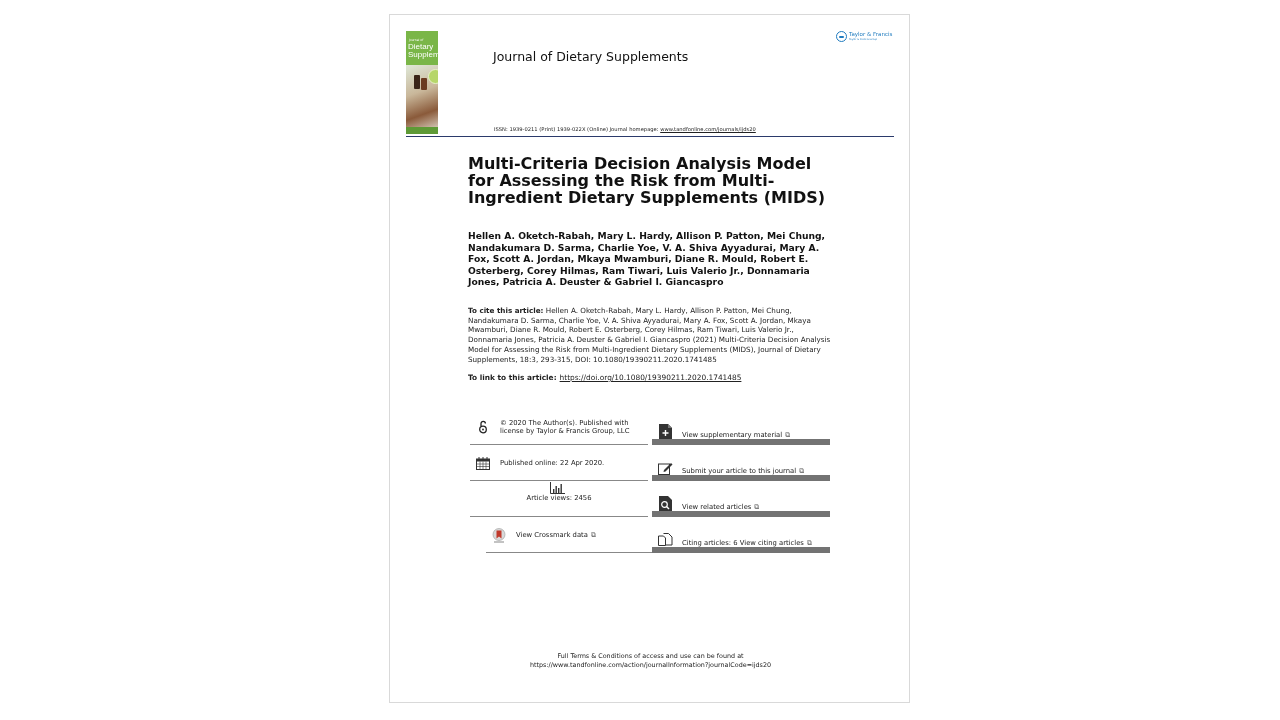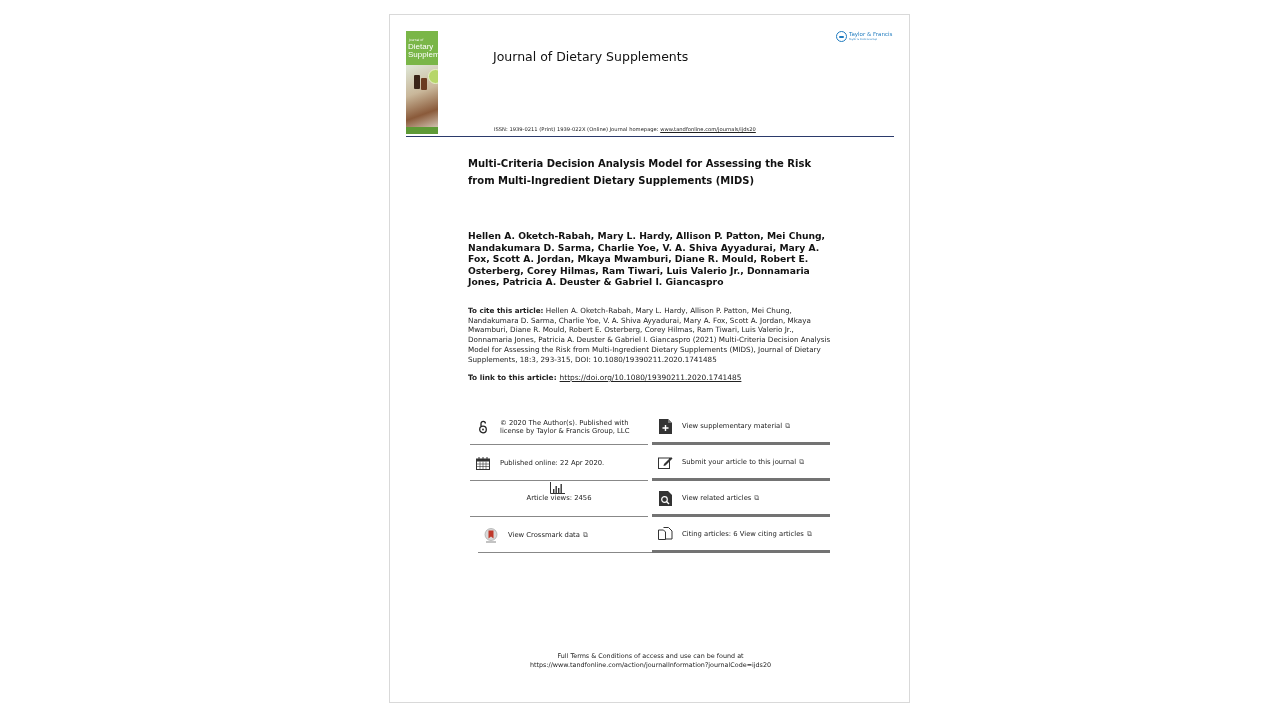--- a/index.html
+++ b/index.html
@@ -15,31 +15,31 @@
   .cover .bar { position:absolute; left:0; bottom:0; width:48px; height:7px; background:#5e9a36; }
   .jtitle { position:absolute; left:103px; top:34px; font-size:12.5px; font-family:"DejaVu Sans", sans-serif; color:#111; }
   .issn { position:absolute; left:104px; top:111px; font-size:5.2px; color:#222; white-space:nowrap; }
   .issn a { color:#222; text-decoration:underline; }
   .rule { position:absolute; left:16px; top:121px; width:488px; height:1px; background:#2b3a6b; }
   .tf-logo { position:absolute; left:446px; top:16px; display:flex; align-items:center; gap:2px; }
   .tf-circle { width:11px; height:11px; border-radius:50%; border:1px solid #1f7bbf; box-sizing:border-box; position:relative; }
   .tf-circle::after { content:""; position:absolute; left:2px; top:4px; width:5px; height:2px; background:#1f7bbf; border-radius:1px; }
   .tf-text { font-size:5.5px; color:#1f7bbf; line-height:5px; }
   .tf-sub { font-size:2.5px; color:#1f7bbf; display:block; }
-  .title { position:absolute; left:78px; top:140px; width:370px; font-size:10px; font-weight:bold; line-height:17px; color:#111; }
+  .title { position:absolute; left:78px; top:140px; width:370px; font-size:16px; font-weight:bold; line-height:17px; color:#111; }
   .authors { position:absolute; left:78px; top:215px; width:370px; font-size:9.2px; font-weight:bold; line-height:11.5px; color:#111; }
   .cite { position:absolute; left:78px; top:291px; width:370px; font-size:7.2px; line-height:9.7px; color:#222; }
   .cite b { font-weight:bold; }
   .link { position:absolute; left:78px; top:358px; font-size:7.4px; color:#222; }
   .link b { font-weight:bold; }
   .link a { color:#222; text-decoration:underline; margin-left:3px; }
   .grid { position:absolute; left:80px; top:395px; width:362px; }
   .cell { position:absolute; width:178px; height:35px; box-sizing:border-box; display:flex; align-items:center; font-size:6.8px; color:#222; }
   .cell.lb { border-bottom:1px solid #888; }
-  .cell.rb { border-bottom:3px solid #737373; }
+  .cell.rb { border-bottom:6px solid #737373;align-items:flex-end; }
   .ic { width:18px; display:flex; justify-content:center; margin-right:8px; margin-left:4px; }
   .ext { font-size:7px; color:#555; margin-left:3px; }
   .footer { position:absolute; left:0; width:521px; top:637px; text-align:center; font-size:6.4px; line-height:9px; color:#222; }
 </style>
 </head>
 <body>
 
 <div class="page">
 
   <div class="cover">
@@ -97,21 +97,21 @@
           <svg width="15" height="12" viewBox="0 0 15 12">
             <path d="M0.5 0 v11.5 h14.5" fill="none" stroke="#333"></path>
             <rect x="3" y="7" width="1.4" height="4" fill="#333"></rect>
             <rect x="5.5" y="4" width="1.4" height="7" fill="#333"></rect>
             <rect x="8" y="6" width="1.4" height="5" fill="#333"></rect>
             <rect x="10.5" y="2" width="1.4" height="9" fill="#333"></rect>
           </svg>
         </span>
       <span>Article views: 2456</span>
     </div>
-    <div class="cell lb" style="left:8px;top:108px;">
+    <div class="cell lb" style="left:16px;top:108px;">
       <span class="ic">
           <svg width="14" height="15" viewBox="0 0 14 15">
             <circle cx="7" cy="6.5" r="6" fill="#d9d9d9" stroke="#999" stroke-width="0.6"></circle>
             <path d="M4.5 2.5 h5 v8 l-2.5 -2 l-2.5 2 z" fill="#c0392b"></path>
             <rect x="2" y="13.5" width="10" height="1" fill="#888"></rect>
           </svg>
         </span>
       <span>View Crossmark data</span>
       <span class="ext">⧉</span>
     </div>

